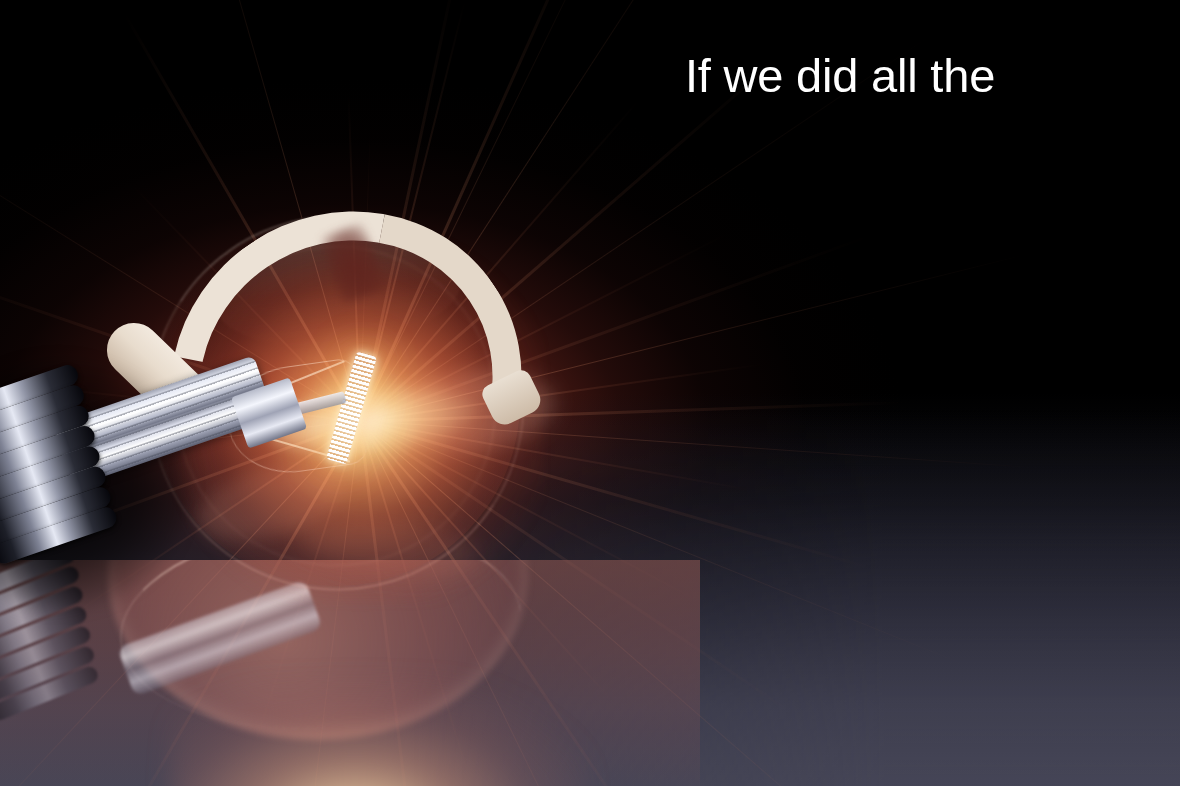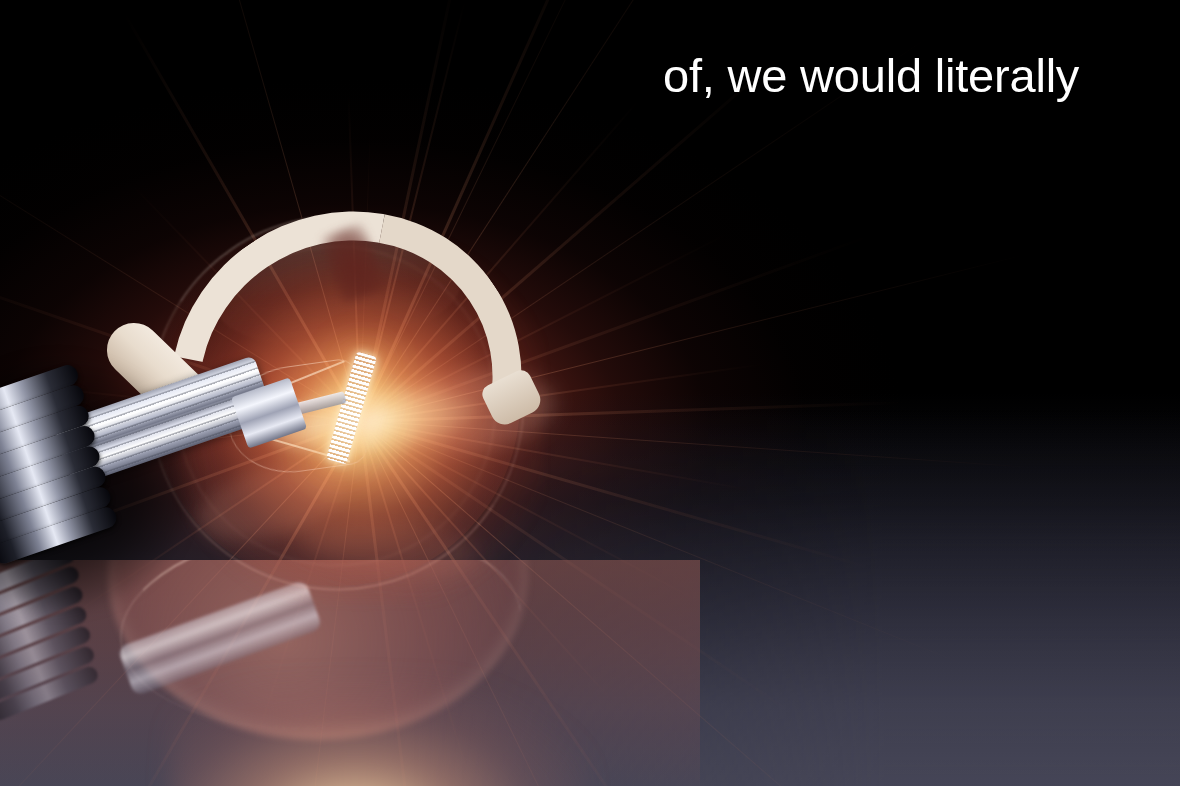--- a/index.html
+++ b/index.html
@@ -656,16 +656,16 @@
         <div class="screw-ring" style="top: 42px; left: 3px; width: 144px;"></div>
         <div class="screw-ring" style="top: 63px; left: 4.5px; width: 141px;"></div>
         <div class="screw-ring" style="top: 84px; left: 6px; width: 138px;"></div>
         <div class="screw-ring" style="top: 105px; left: 7.5px; width: 135px;"></div>
         <div class="screw-ring" style="top: 126px; left: 9px; width: 132px;"></div>
         <div class="screw-ring" style="top: 147px; left: 10.5px; width: 129px;"></div>
       </div>
   </div>
 
   <div class="quote">
-    <div class="quote-line">of, we would literally</div>
+    <div class="quote-line indent">If we did all the</div>
   </div>
 
 </div>
 
 </body></html>

